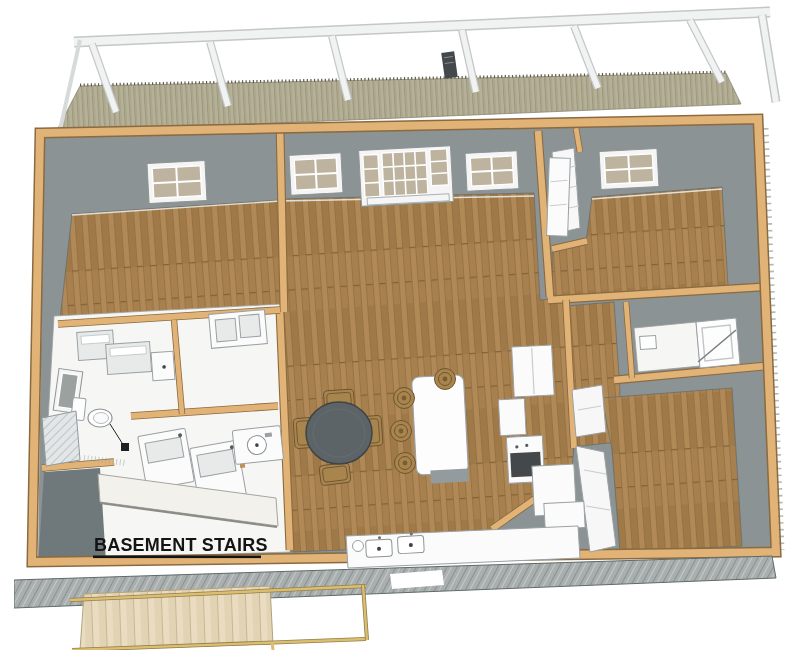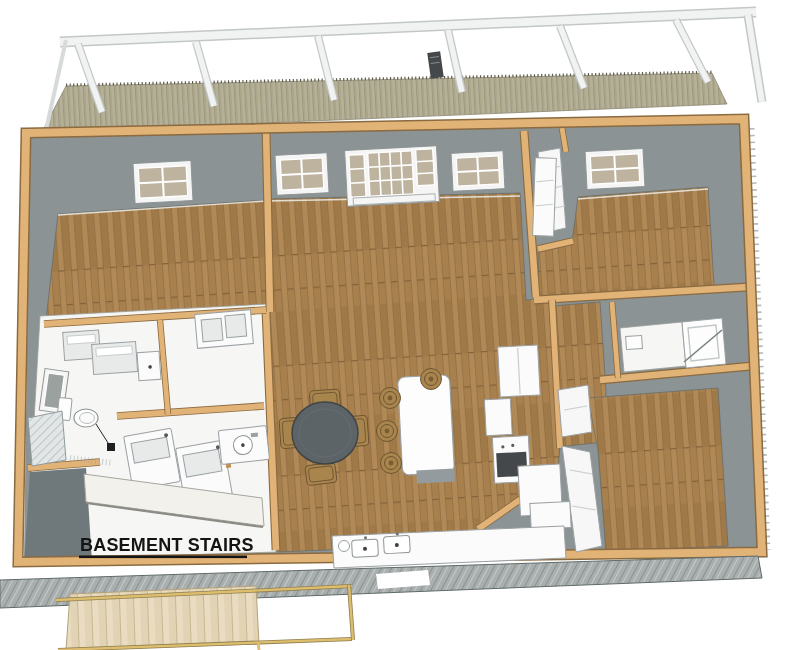--- a/index.html
+++ b/index.html
@@ -1,16 +1,16 @@
 <!DOCTYPE html>
 <html style="--background: #ffffff; --wall-gray: #8b9394; --void-gray: #6f797b; --wood-frame: #e2b377; --wood-frame-edge: #8a6a40; --floor-wood: #a8804e; --floor-white: #f6f6f4; --deck-plank: #b5b09a; --pergola-white: #f1f2f2; --pergola-edge: #c3c7c8; --cabinet-white: #fbfbfb; --cabinet-edge: #9aa0a3; --table-dark: #5d6467; --wicker: #a9854e; --wicker-edge: #6e5430; --appliance-dark: #44484a; --siding-gray: #a9afae; --stair-plank: #e9dcc1; --rail-tan: #ddbd6e; --text-black: #141414;"><head>
 <meta charset="utf-8">
 <style>
   html,body{margin:0;padding:0;background:#fff;width:800px;height:650px;overflow:hidden;}
-  .stage{position:relative;width:748px;height:650px;background:var(--background,#ffffff);}
+  .stage{position:relative;width:748px;height:650px;background:var(--background,#ffffff);padding-left:14px;}
   svg{display:block;}
   .wall{fill:var(--wall-gray,#8b9394);}
   .voidw{fill:var(--void-gray,#6f797b);}
   .woodf{fill:url(#wood);stroke:#676d6c;stroke-width:.8;}
   .whitef{fill:var(--floor-white,#f6f6f4);stroke:#9a9e9c;stroke-width:.8;}
   .cab{fill:var(--cabinet-white,#fbfbfb);stroke:var(--cabinet-edge,#9aa0a3);stroke-width:1;}
   .cabg{fill:#e8eaea;stroke:var(--cabinet-edge,#9aa0a3);stroke-width:1;}
   .wick{fill:var(--wicker,#a9854e);stroke:var(--wicker-edge,#6e5430);stroke-width:1;}
   .winfrm{fill:#f4f5f4;stroke:#8e9494;stroke-width:1;}
   .glass{fill:#bdb39f;stroke:#ffffff;stroke-width:1.3;}

